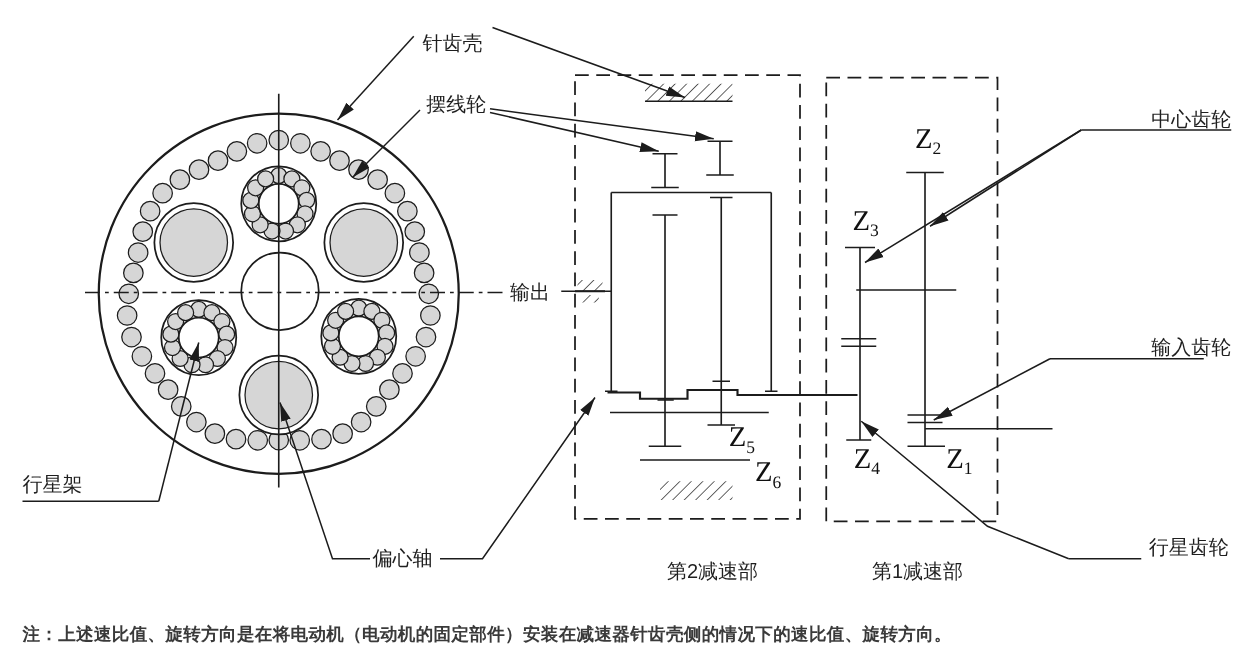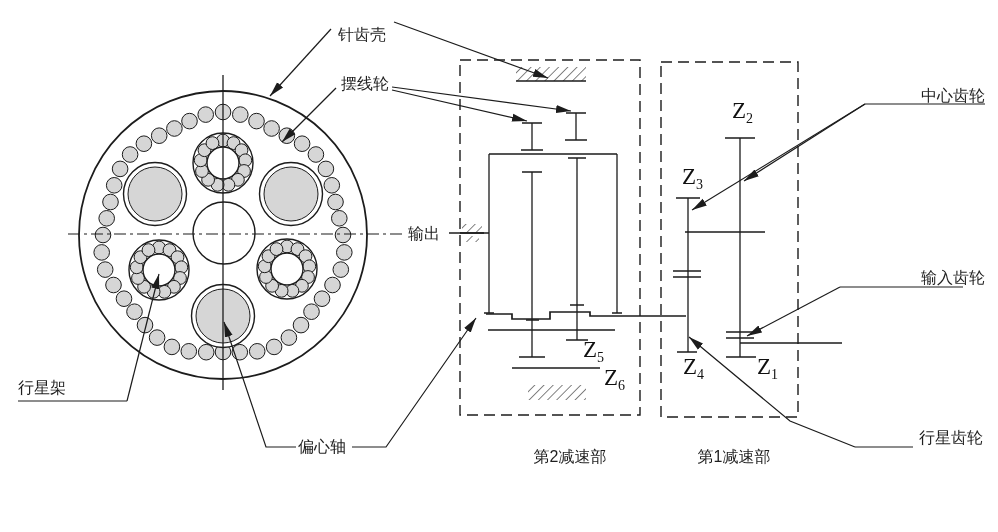--- a/index.html
+++ b/index.html
@@ -221,13 +221,14 @@
 
     <text class="zl" x="732" y="118"><tspan>Z</tspan><tspan class="sub" dy="5">2</tspan></text>
     <text class="zl" x="682" y="184"><tspan>Z</tspan><tspan class="sub" dy="5">3</tspan></text>
     <text class="zl" x="583" y="357"><tspan>Z</tspan><tspan class="sub" dy="5">5</tspan></text>
     <text class="zl" x="604" y="385"><tspan>Z</tspan><tspan class="sub" dy="5">6</tspan></text>
     <text class="zl" x="683" y="374"><tspan>Z</tspan><tspan class="sub" dy="5">4</tspan></text>
     <text class="zl" x="757" y="374"><tspan>Z</tspan><tspan class="sub" dy="5">1</tspan></text>
   </g>
 </svg>
 
+<div class="note">注：上述速比值、旋转方向是在将电动机（电动机的固定部件）安装在减速器针齿壳侧的情况下的速比值、旋转方向。</div>
 </div>
 
 </body></html>

